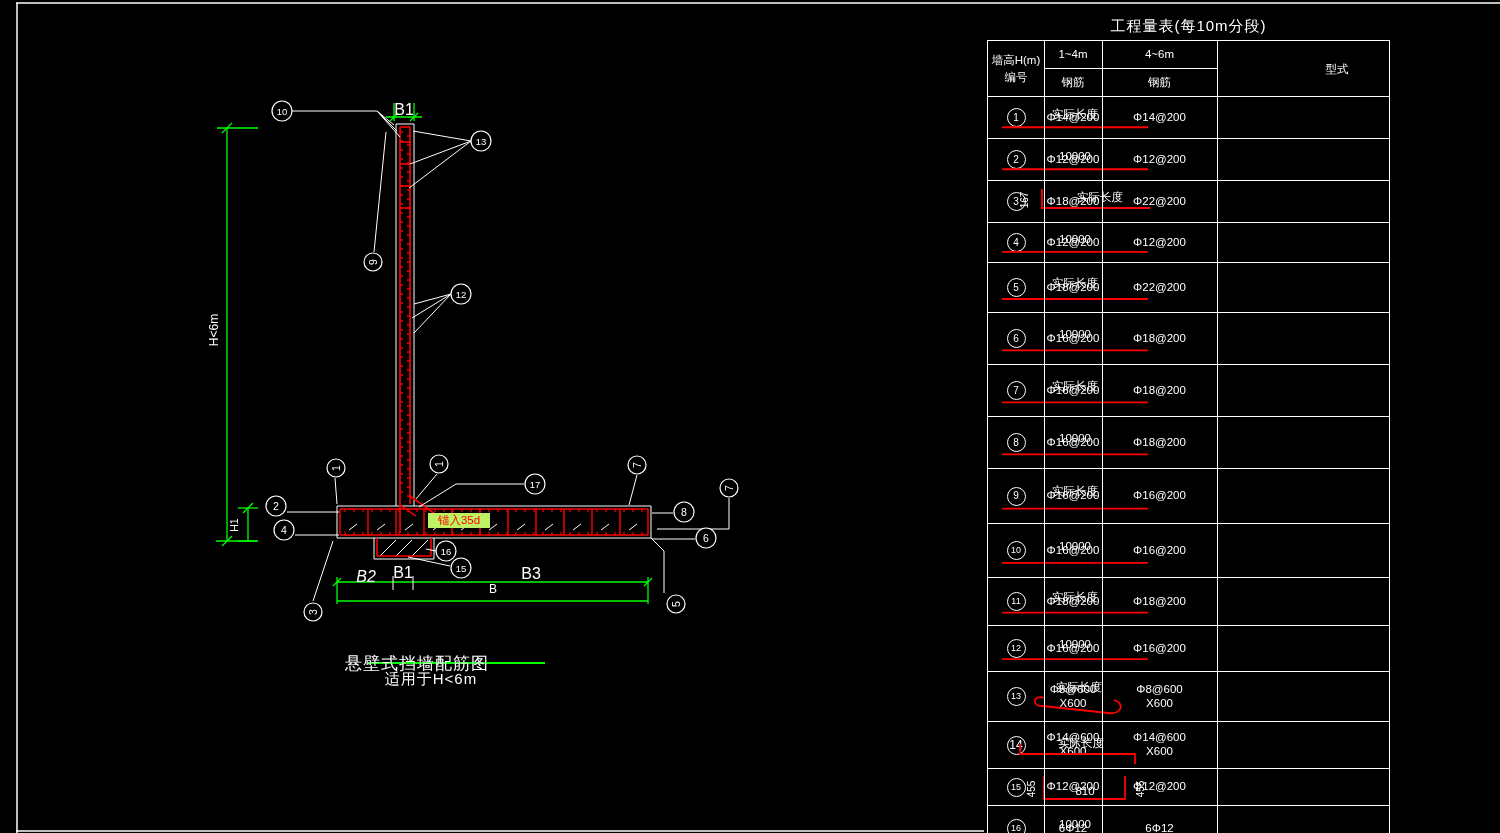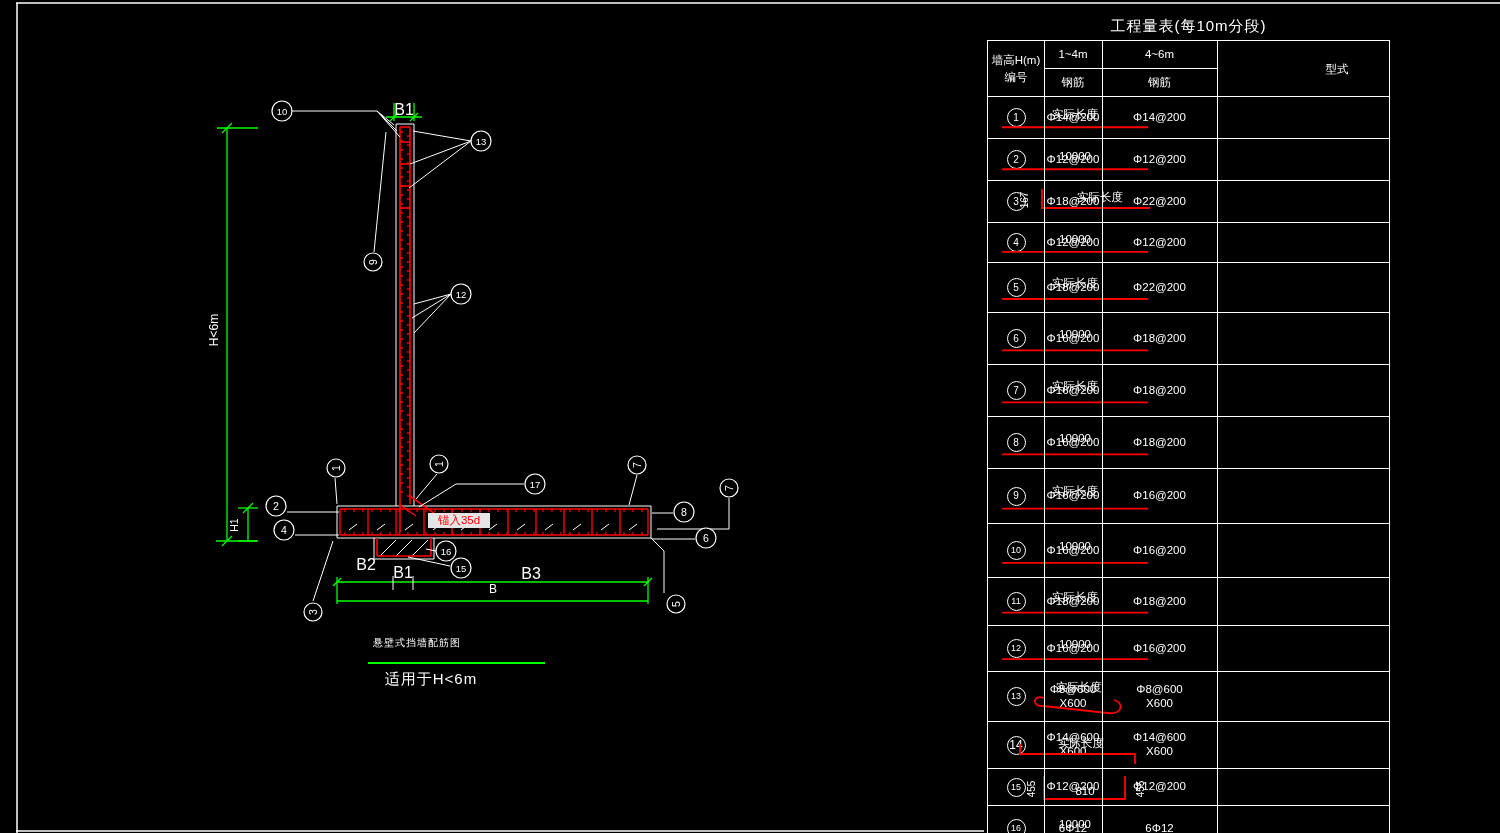--- a/index.html
+++ b/index.html
@@ -351,26 +351,26 @@
     </g>
     <g>
       <circle cx="676" cy="604" r="9" fill="#000" stroke="#ffffff" stroke-width="1.2"></circle>
       <text x="676" y="607.5" fill="#ffffff" font-size="10.5" text-anchor="middle" font-family="&quot;Liberation Sans&quot;,sans-serif" transform="rotate(-90 676 604)">5</text>
     </g>
   </svg>
 
 <div class="dtx" style="left:384px;top:101px;width:40px;">B1</div>
 <div class="dtx rot" style="left:186px;top:323px;width:56px;font-size:12px;">H&lt;6m</div>
 <div class="dtx rot" style="left:210px;top:519px;width:48px;font-size:10.5px;">H1</div>
-<div class="dtx" style="left:346px;top:556px;width:40px;">B2</div>
+<div class="dtx" style="left:346px;top:568px;width:40px;font-style:italic;">B2</div>
 <div class="dtx" style="left:383px;top:564px;width:40px;">B1</div>
 <div class="dtx" style="left:511px;top:565px;width:40px;">B3</div>
 <div class="dtx" style="left:478px;top:582px;width:30px;font-size:12px;">B</div>
-<div class="dtx" style="left:428px;top:513px;width:62px;color:#ff0000;background:#e5e5e5;font-size:11.5px;">锚入35d</div>
-<div class="dtx" style="left:337px;top:636px;width:160px;font-size:10px;letter-spacing:1px;">悬壁式挡墙配筋图</div>
+<div class="dtx" style="left:428px;top:513px;width:62px;color:#ff0000;background:#bef264;font-size:11.5px;">锚入35d</div>
+<div class="dtx" style="left:337px;top:652px;width:160px;font-size:17px;letter-spacing:1px;">悬壁式挡墙配筋图</div>
 <div class="dtx" style="left:351px;top:670px;width:160px;font-size:15px;letter-spacing:1px;">适用于H&lt;6m</div>
 
 <div class="tbl-title">工程量表(每10m分段)</div>
 
 <div class="tbl">
   <div class="vline" style="left:56px"></div>
   <div class="vline" style="left:114px"></div>
   <div class="vline" style="left:229px"></div>
 
   <div class="thead">

